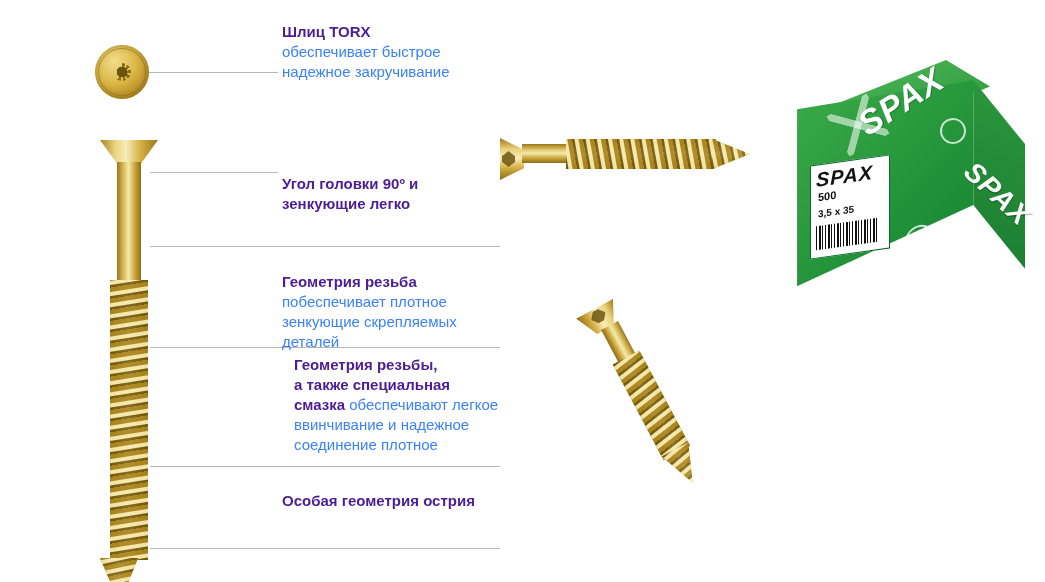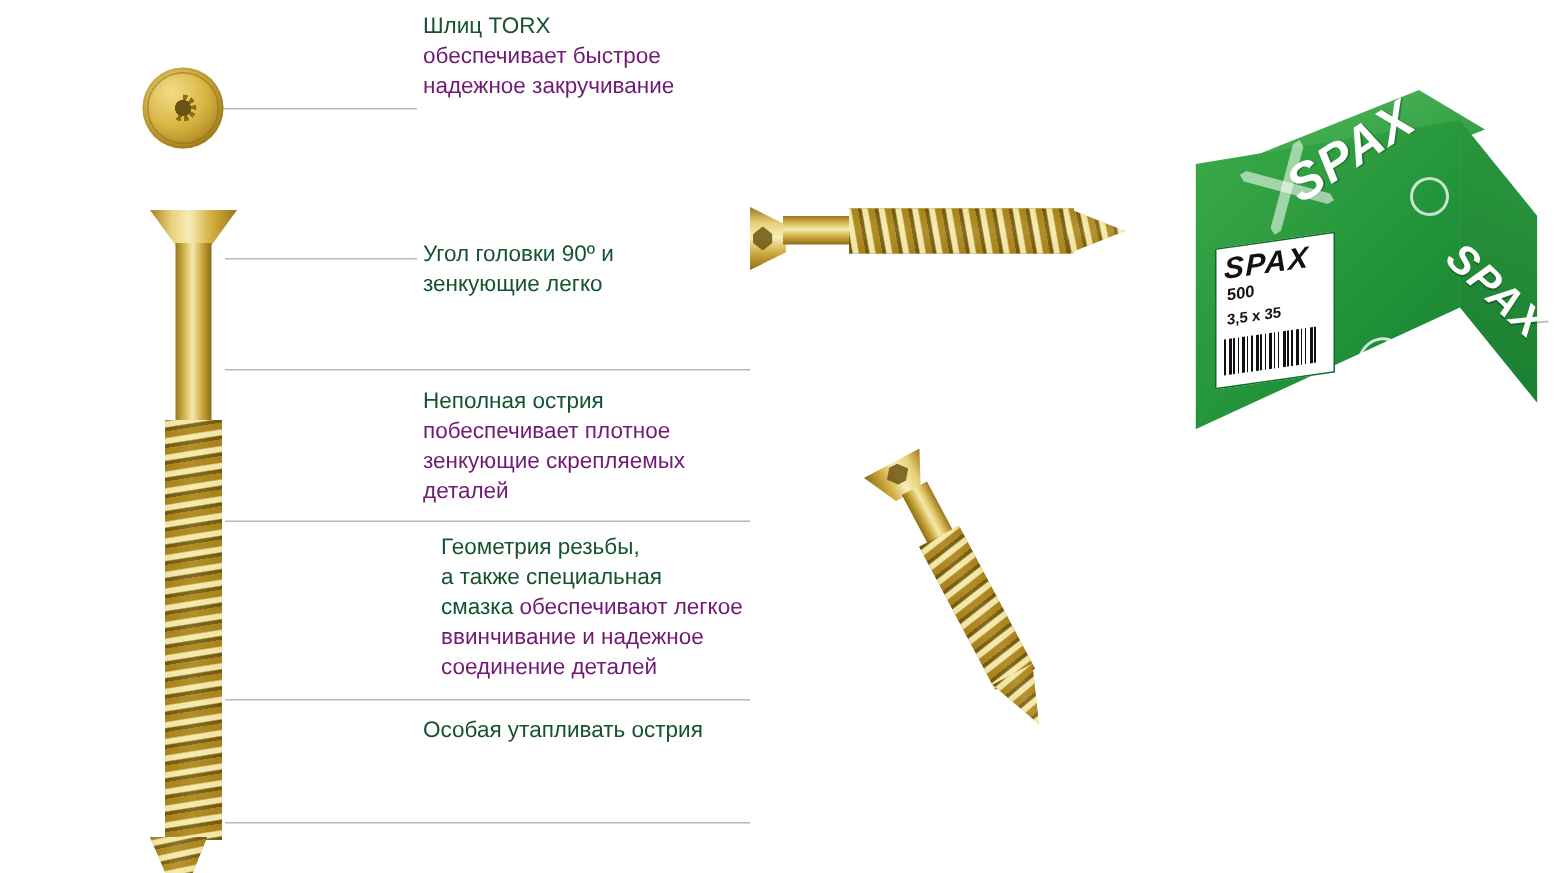--- a/index.html
+++ b/index.html
@@ -20,25 +20,26 @@
 
   
   .callout {
     position: absolute;
     width: 240px;
     font-size: 15px;
     line-height: 1.33;
     color: #1a1a1a;
   }
   .callout .head {
-    color: #14532d;
-    font-weight: normal;
+    color: #4c1d95;
+    font-weight: bold;
+    margin-top: 14px;
   }
   .callout .body {
-    color: #701a75;
+    color: #3b82f6;
   }
 
   
   .leader {
     position: absolute;
     height: 1px;
     background: #b8b8b8;
   }
 
   
@@ -291,32 +292,32 @@
     <div class="body" style="white-space:pre-line;">обеспечивает быстрое
 надежное закручивание</div>
   </div>
 
   <div class="callout" style="left:282px; top:160px;">
     <div class="head" style="white-space:pre-line;">Угол головки 90º и
 зенкующие легко</div>
   </div>
 
   <div class="callout" style="left:282px; top:258px;">
-    <div class="head" style="white-space:pre-line;">Неполная острия</div>
+    <div class="head" style="white-space:pre-line;">Геометрия резьба</div>
     <div class="body" style="white-space:pre-line;">побеспечивает плотное
 зенкующие скрепляемых
 деталей</div>
   </div>
 
   <div class="callout mix" style="left:294px; top:355px;">
     <span class="head" style="white-space:pre-line;">Геометрия резьбы,
 а также специальная
 смазка</span>
     <span class="body" style="white-space:pre-line;">обеспечивают легкое
 ввинчивание и надежное
-соединение деталей</span>
+соединение плотное</span>
   </div>
 
   <div class="callout" style="left:282px; top:477px; width:250px;">
-    <div class="head" style="white-space:pre-line;">Особая утапливать острия</div>
+    <div class="head" style="white-space:pre-line;">Особая геометрия острия</div>
   </div>
 
 </div>
 
 </body></html>

